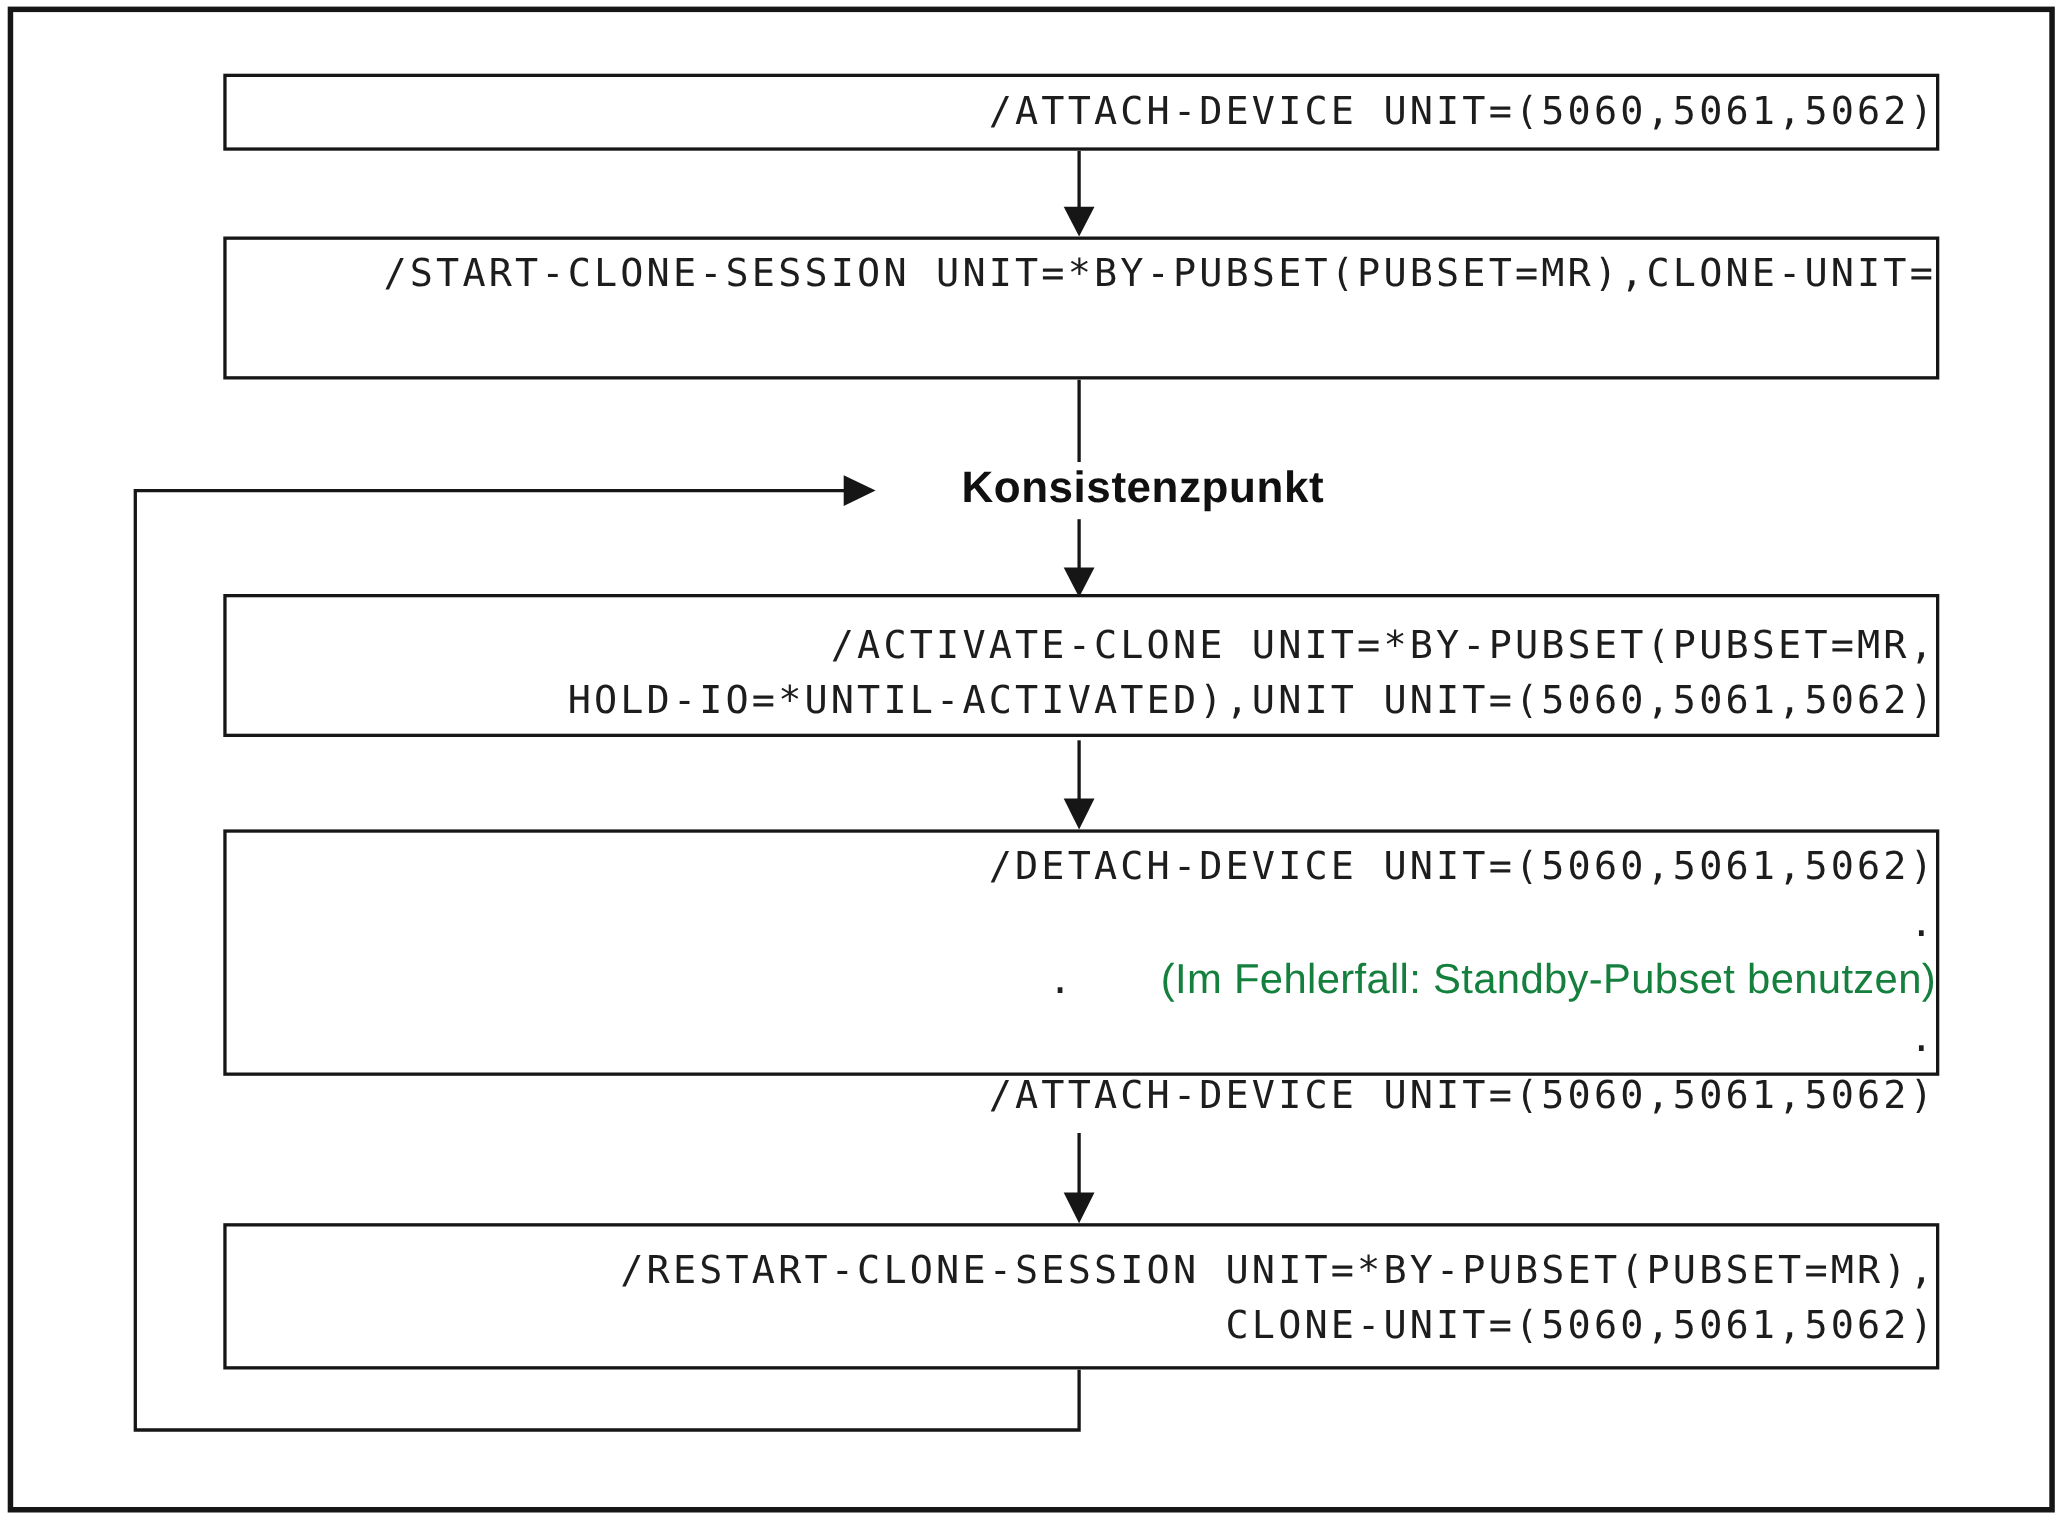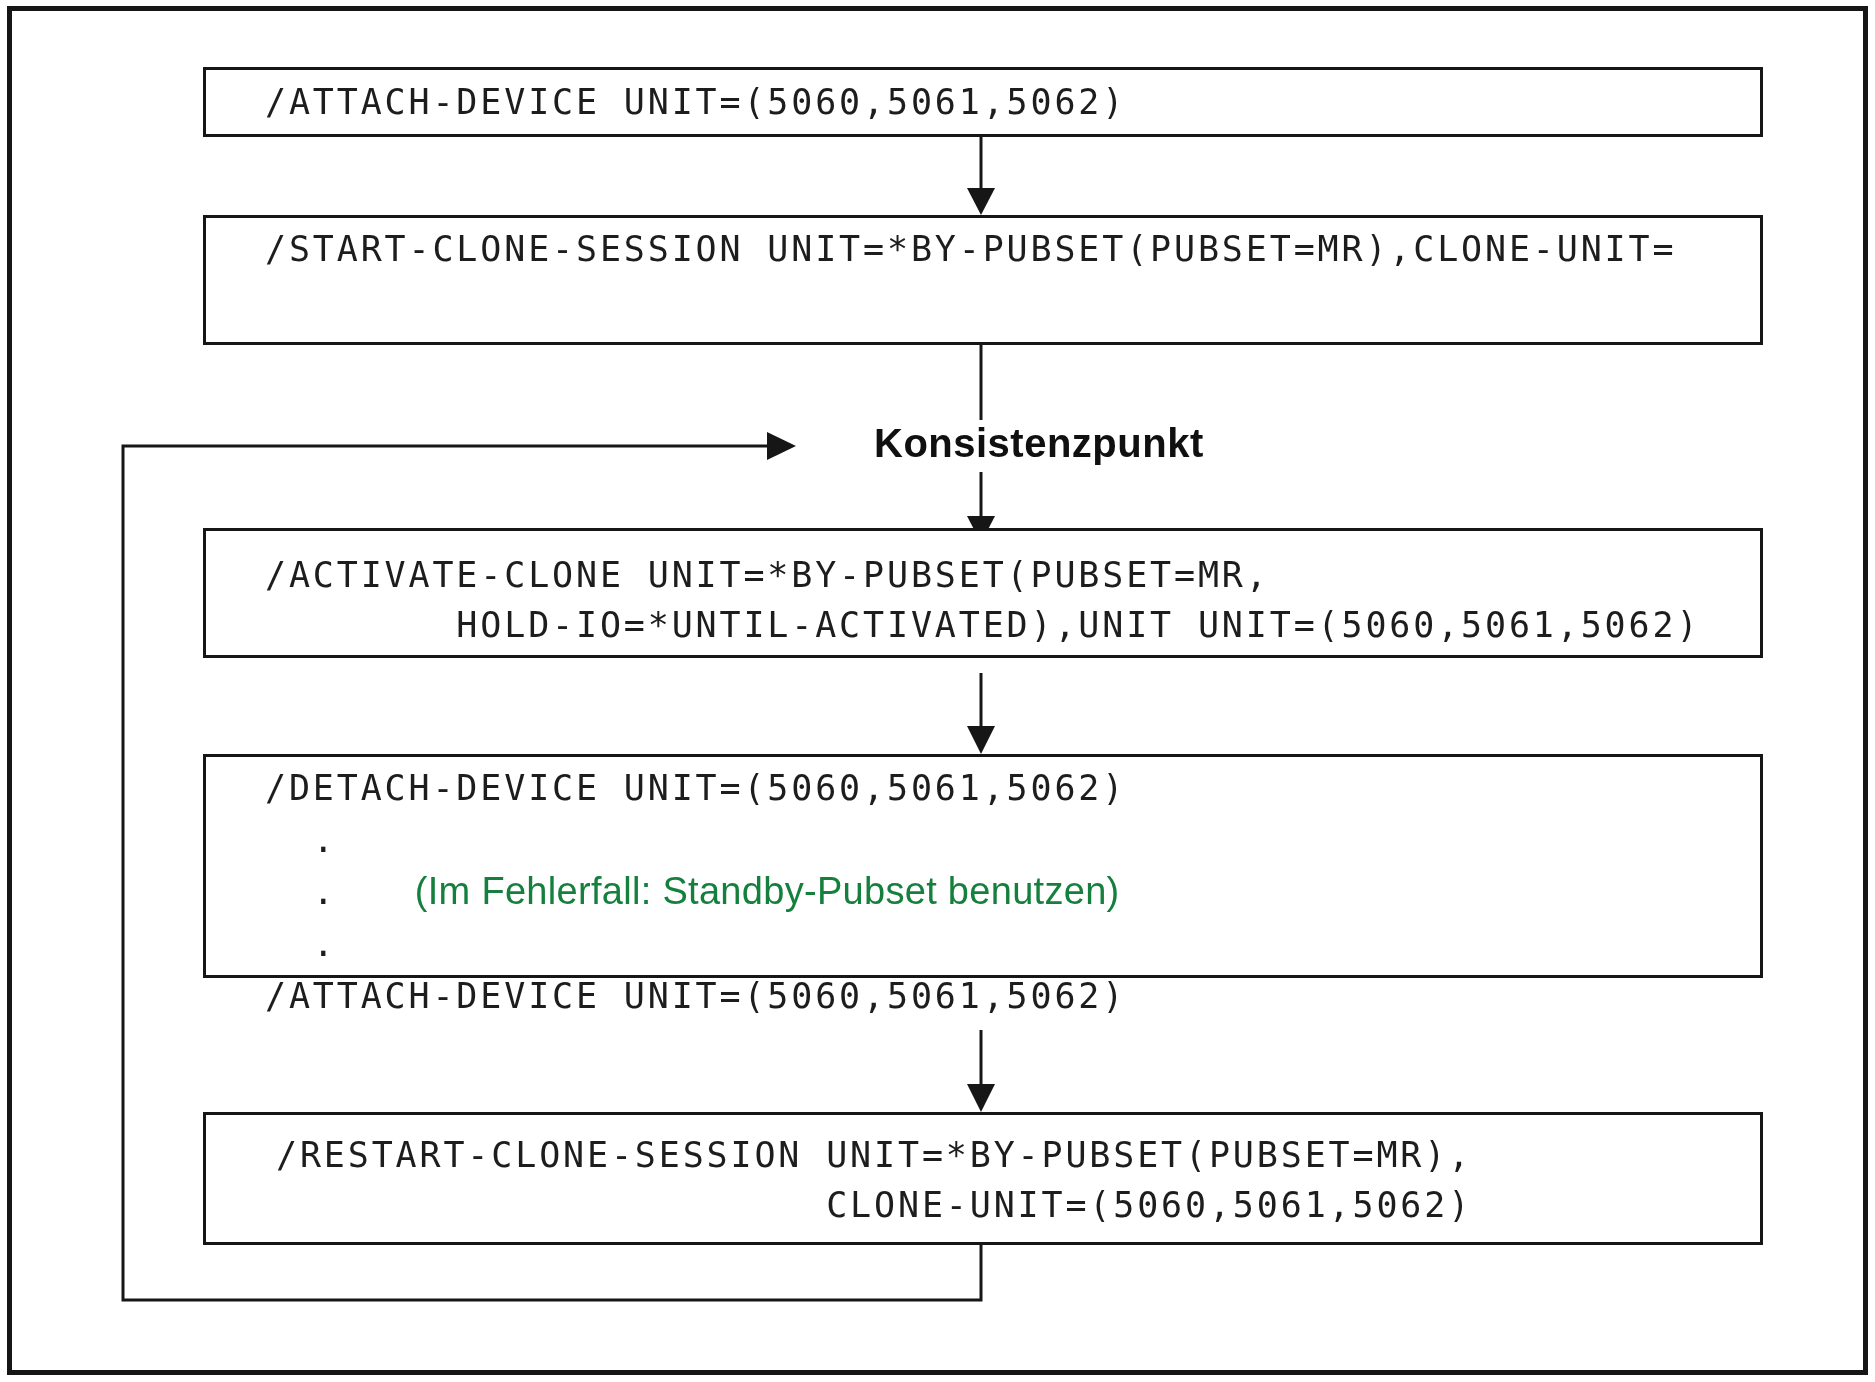--- a/index.html
+++ b/index.html
@@ -33,25 +33,26 @@
     border: 3px solid #161616;
     background: #ffffff;
     color: #1d1d1d;
     font-size: 35px;
     letter-spacing: 2.85px;
   }
   .codeline {
     white-space: pre;
     padding-left: 59px;
     line-height: 50px;
+    text-align: right;
   }
   .box-attach1   { top: 67px;   height: 70px; }
   .box-attach1 .codeline { line-height: 64px; }
   .box-start     { top: 215px;  height: 130px; padding-top: 6px; }
-  .box-activate  { top: 528px;  height: 130px; padding-top: 19px; }
+  .box-activate  { top: 540px;  height: 130px; padding-top: 19px; }
   .box-detach    { top: 754px;  height: 224px; padding-top: 5px; }
   .box-detach .codeline { line-height: 52px; }
   .box-restart   { top: 1112px; height: 133px; padding-top: 15px; padding-left: 11px; }
   .note {
     font-family: "Liberation Sans", sans-serif;
     font-size: 38px;
     letter-spacing: 0.3px;
     line-height: 1;
     color: #15803d;
     margin-left: 78px;

